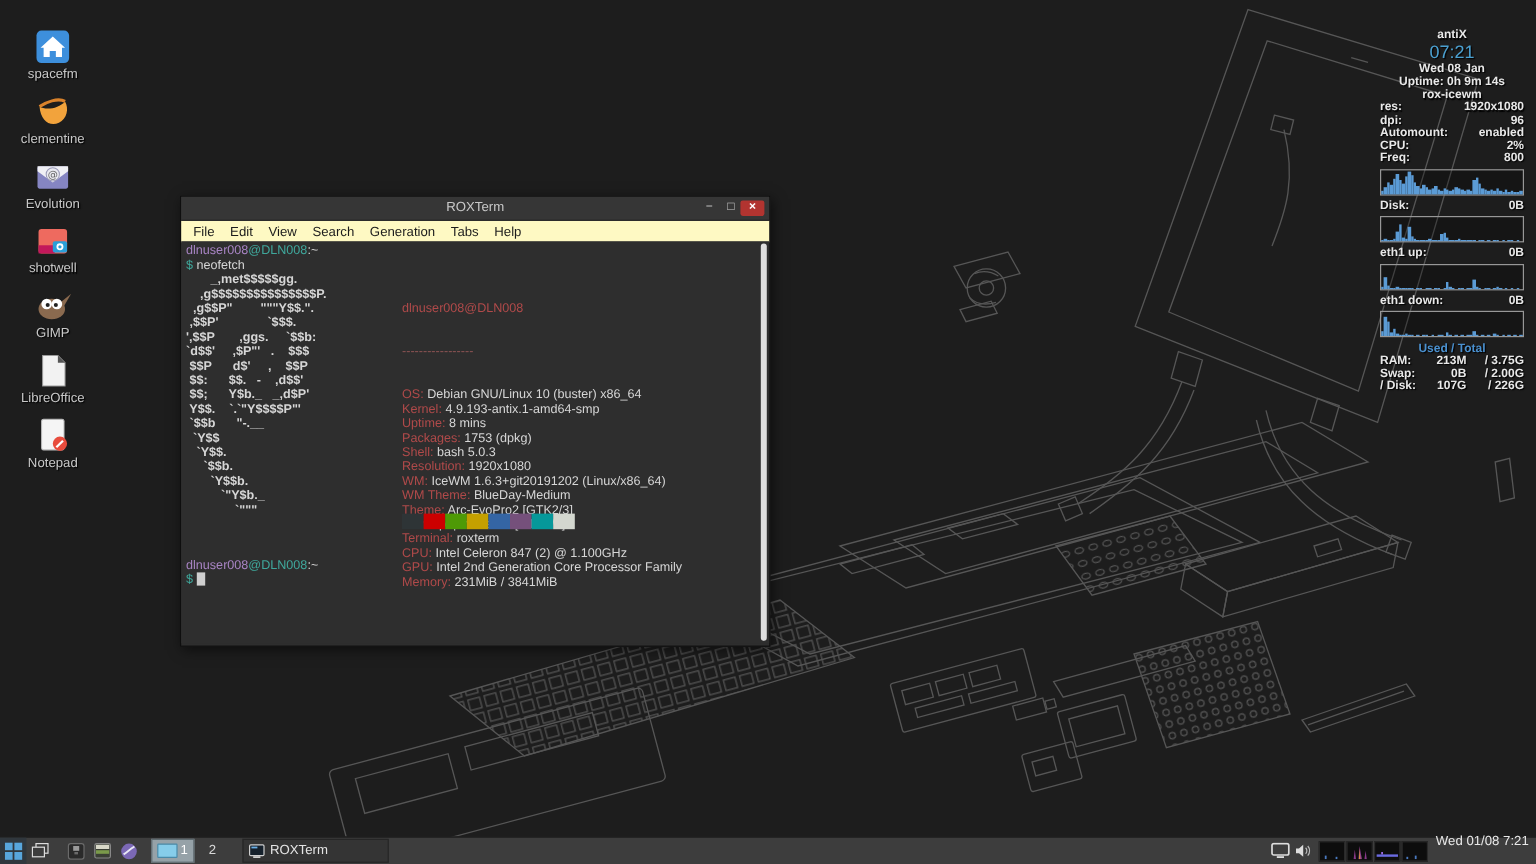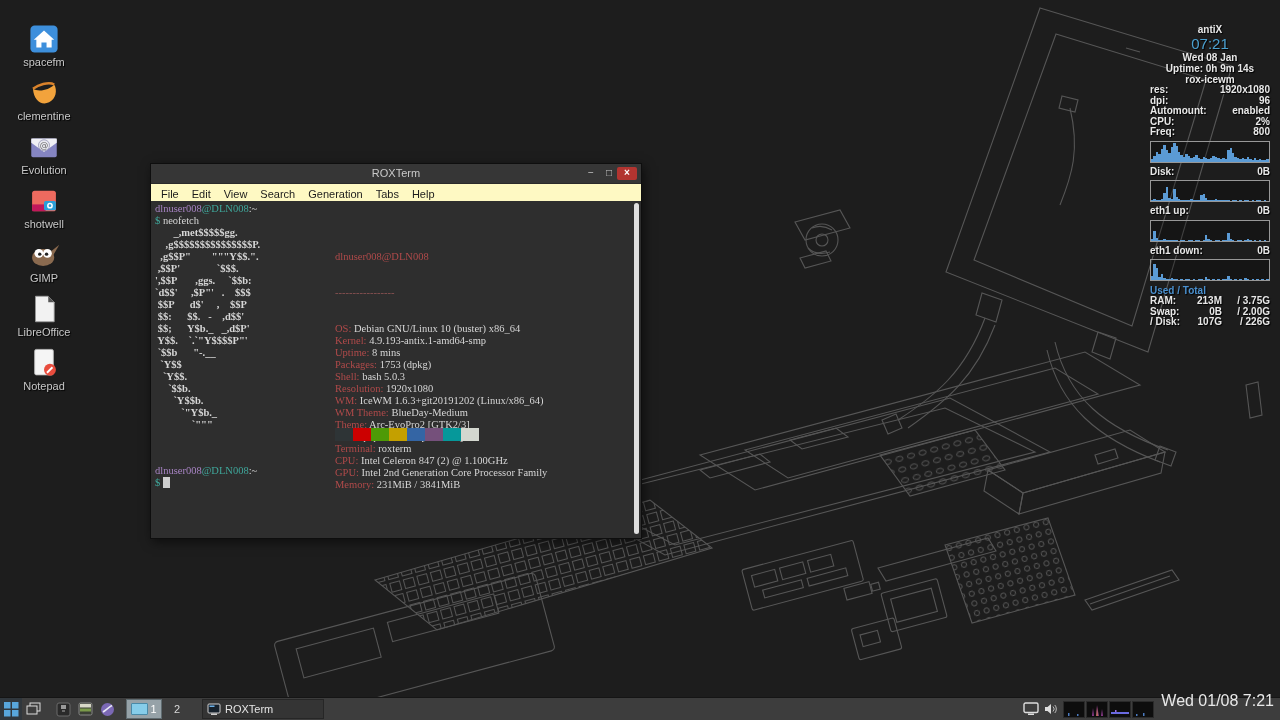--- a/index.html
+++ b/index.html
@@ -26,21 +26,21 @@
          font-size:11px;color:#c9c9c9;}
   .wbtn{position:absolute;top:3px;width:16px;height:13px;line-height:12px;
         text-align:center;font-size:10px;color:#c9c9c9;}
   .wbtn.min{right:42px;} .wbtn.min::after{content:"−";}
   .wbtn.max{right:24px;} .wbtn.max::after{content:"□";}
   .wbtn.close{right:4px;width:20px;background:#b23430;border-radius:2px;
               color:#fff;font-weight:bold;} .wbtn.close::after{content:"×";}
   .menubar{height:17px;background:#fef9c3;display:flex;gap:13px;
            padding:1px 10px 0;font-size:11px;color:#1c1c1c;align-items:center;}
   .term{position:absolute;left:0;right:0;top:37px;bottom:2px;
-        background:#2e2e2e;font-family:Liberation Serif, serif;
+        background:#2e2e2e;font-family:Liberation Sans, sans-serif;
         font-size:10.5px;line-height:12px;color:#d6d6d6;overflow:hidden;}
   .term .abs{position:absolute;white-space:pre;}
   .u-purple{color:#a884c4;} .u-teal{color:#3fa79b;} .u-red{color:#b04a4a;}
   .dim-red{color:#8f5454;}
   #ascii{left:4px;top:26px;margin:0;font-family:inherit;font-size:inherit;
          line-height:12px;color:#d6d6d6;font-weight:bold;}
   #inforows{left:184px;top:26px;}
   .info-row{height:12px;}
   .ilabel{color:#b04a4a;}
   #palette{left:184px;top:227px;display:flex;}
@@ -54,21 +54,21 @@
   .conky{position:absolute;right:10px;top:24px;width:120px;z-index:3;
          color:#e8e8e8;font-weight:bold;font-size:10px;
          text-shadow:1px 1px 1px #000;}
   .conky .center{text-align:center;line-height:11px;}
   .ctime{font-size:15px;line-height:17px;color:#4ba0d0;font-weight:normal;
          text-align:center;}
   .crow{display:flex;justify-content:space-between;line-height:10.5px;}
   .cgraph{height:20px;border:1px solid #979797;margin:3px 0 4px;
           display:flex;align-items:flex-end;background:rgba(0,0,0,.25);}
   .cgraph i{flex:1 1 auto;display:block;background:#5b9bd5;min-width:1px;}
-  .uhead{text-align:left;color:#4a90cf;line-height:11px;margin-top:2px;}
+  .uhead{text-align:center;color:#4a90cf;line-height:11px;margin-top:2px;}
   .urow{display:flex;line-height:10.5px;}
   .ulabel{flex:1;text-align:left;}
   .uused{width:36px;text-align:right;}
   .utotal{width:48px;text-align:right;}
 
   
   .taskbar{position:absolute;left:0;right:0;bottom:0;height:22px;
            background:#3d3d3d;border-top:1px solid #151515;z-index:10;
            display:flex;align-items:center;}
   .tb{height:22px;display:flex;align-items:center;justify-content:center;}
@@ -79,21 +79,21 @@
              height:20px;box-sizing:border-box;gap:2px;color:#fff;}
   .ws.plain{width:30px;}
   .wsthumb{width:15px;height:10px;background:#86cdea;border:1px solid #4a8aa8;
            border-radius:1px;}
   .task{margin-left:10px;width:122px;justify-content:flex-start;gap:4px;
         padding:0 4px;background:#343434;border:1px solid #262626;height:20px;
         box-sizing:border-box;font-size:11px;color:#e4e4e4;}
   .spacer{flex:1;}
   .traycell{width:20px;height:15px;background:#0d0d0d;border:1px solid #2a2a2a;
             margin-right:1px;}
-  .clock{font-size:16px;color:#e8e8e8;margin:0 6px 16px 6px;white-space:pre;}
+  .clock{font-size:11px;color:#e8e8e8;margin:0 6px 16px 6px;white-space:pre;}
 </style>
 </head>
 <body>
 
 <svg id="wallpaper" width="1280" height="720" viewBox="0 0 1280 720">
   <defs>
     <pattern id="keys" width="14" height="13" patternUnits="userSpaceOnUse" patternTransform="rotate(-15)">
       <rect x="1.5" y="1.5" width="10" height="9" fill="none" stroke="#565656" stroke-width="1"></rect>
     </pattern>
     <pattern id="holes" width="10" height="10" patternUnits="userSpaceOnUse" patternTransform="rotate(-15)">

